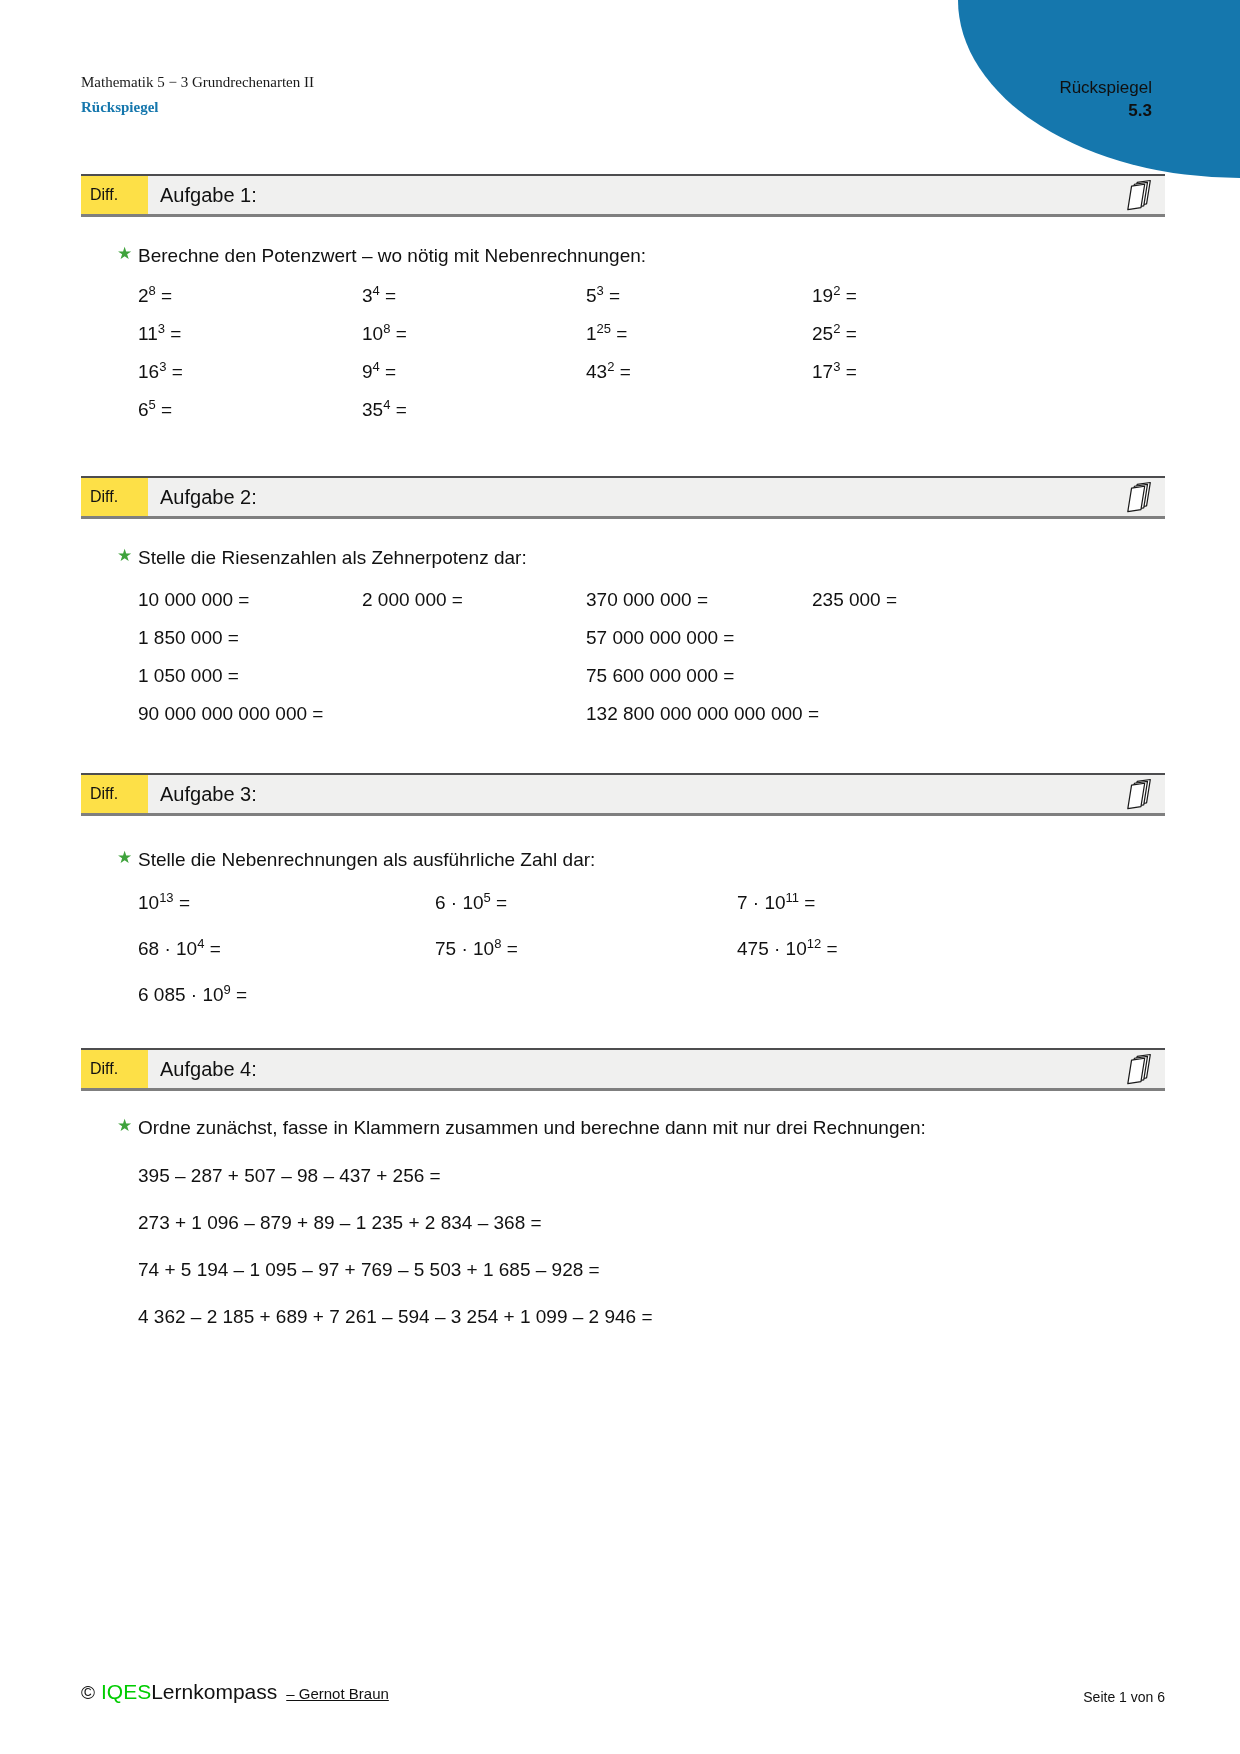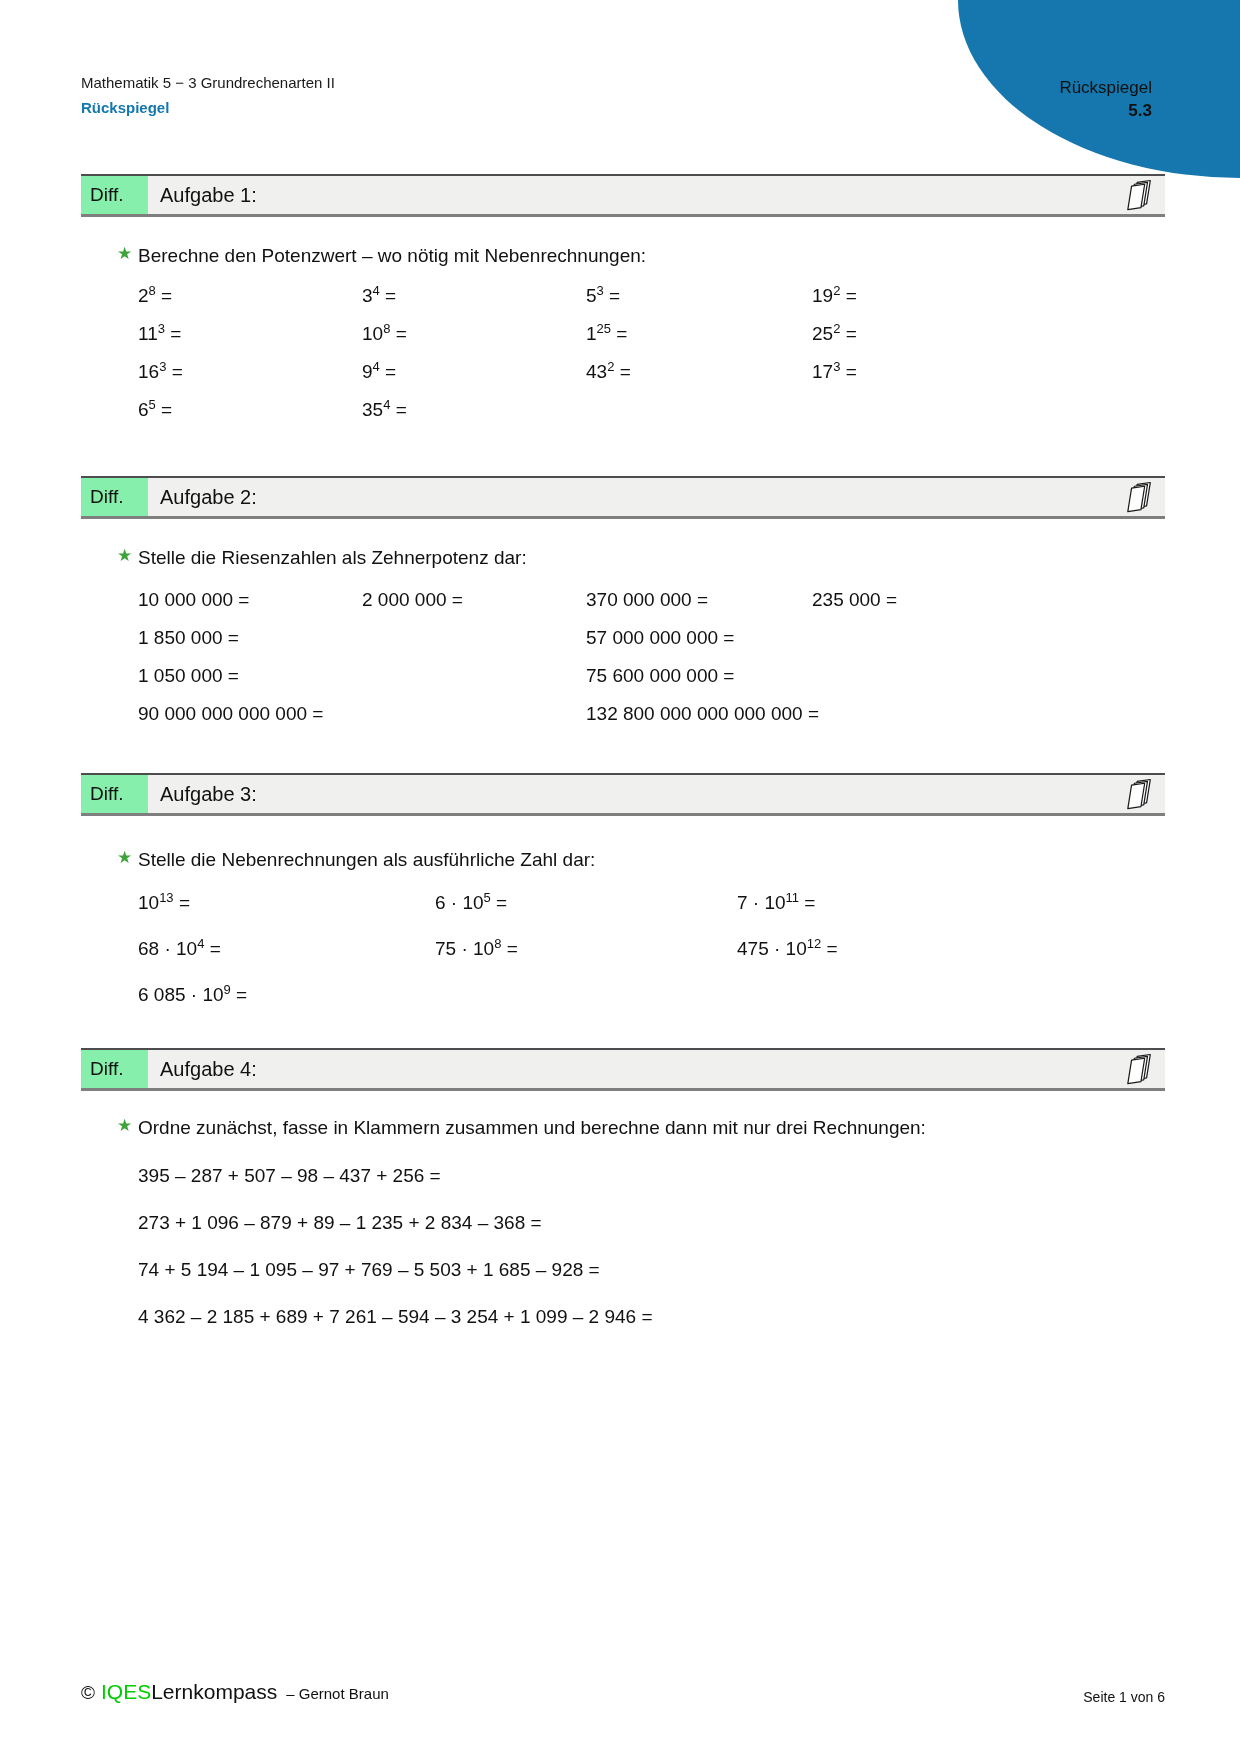--- a/index.html
+++ b/index.html
@@ -7,33 +7,33 @@
   .page { position: relative; width: 1240px; height: 1754px; background: #fff; overflow: hidden; }
 
   
   .corner { position: absolute; left: 958px; top: 0; width: 282px; height: 178px;
             background: var(--accent-blue, #1577AD); border-bottom-left-radius: 100% 100%; }
   .corner-text { position: absolute; top: 76px; right: 88px; text-align: right; color: #101010; }
   .corner-label { font-size: 17px; line-height: 23px; }
   .corner-number { font-size: 17px; line-height: 23px; font-weight: bold; }
 
   
-  .header-left { position: absolute; left: 81px; top: 70px; }
+  .header-left { position: absolute; left: 81px; top: 70px; font-family: Liberation Serif, serif; }
   .header-course { font-size: 15px; line-height: 25px; color: #1a1a1a; }
   .header-subtitle { font-size: 15px; line-height: 25px; font-weight: bold; color: var(--accent-blue, #1577AD); }
 
   
   .section { position: absolute; left: 81px; width: 1084px; }
   .s1 { top: 174px; } .s2 { top: 476px; } .s3 { top: 773px; } .s4 { top: 1048px; }
 
   .bar-top { height: 2px; background: #4d4d4f; }
   .bar-bottom { height: 3px; background: #7f7f7f; }
   .bar-body { display: flex; height: 38px; }
-  .diff-cell { width: 67px; background: #86efac; display: flex; align-items: center;
-               padding-left: 9px; box-sizing: border-box; font-size: 19px; color: #111; }
+  .diff-cell { width: 67px; background: #fde047; display: flex; align-items: center;
+               padding-left: 9px; box-sizing: border-box; font-size: 16px; color: #111; }
   .bar-main { flex: 1; background: var(--bar-gray, #F0F0EF); display: flex; align-items: center;
               padding: 0 10px 0 12px; }
   .task-title { font-size: 20px; color: #111; text-align: right; }
   .pages-icon { margin-left: auto; width: 30px; height: 33px; display: block; }
 
   .instruction { position: relative; padding-left: 57px; font-size: 19px; line-height: 26px; color: #111; }
   .star { position: absolute; left: 36px; top: -2px; color: var(--star-green, #3FA33C); font-size: 17px; }
 
   .task-grid { display: grid; margin-left: 57px; }
   .grid-a, .grid-b { grid-template-columns: 224px 224px 226px 1fr; grid-auto-rows: 38px; }
@@ -46,21 +46,21 @@
   .s4 .instruction { margin-top: 24px; } .s4 .task-grid { margin-top: 22px; }
 
   .math-cell { font-size: 19px; line-height: 26px; white-space: nowrap; color: #111; }
   .math-cell sup { font-size: 13px; line-height: 0; position: relative; top: -7px; vertical-align: baseline; }
 
   
   .footer-left { position: absolute; left: 81px; top: 1680px; display: flex; align-items: baseline; color: #111; }
   .copyright { font-size: 19px; margin-right: 6px; }
   .brand-green { color: var(--brand-green, #00CC00); font-size: 21px; }
   .brand-black { color: #111; font-size: 21px; }
-  .author { font-size: 15px; margin-left: 9px; color: #111; }
+  .author { font-size: 15px; margin-left: 9px; color: #111; text-decoration: underline; }
   .footer-right { position: absolute; right: 75px; top: 1689px; font-size: 14px; color: #111; }
 </style>
 </head>
 <body>
 
 <div class="page">
 
   <div class="corner"></div>
   <div class="corner-text">
     <div class="corner-label">Rückspiegel</div>

